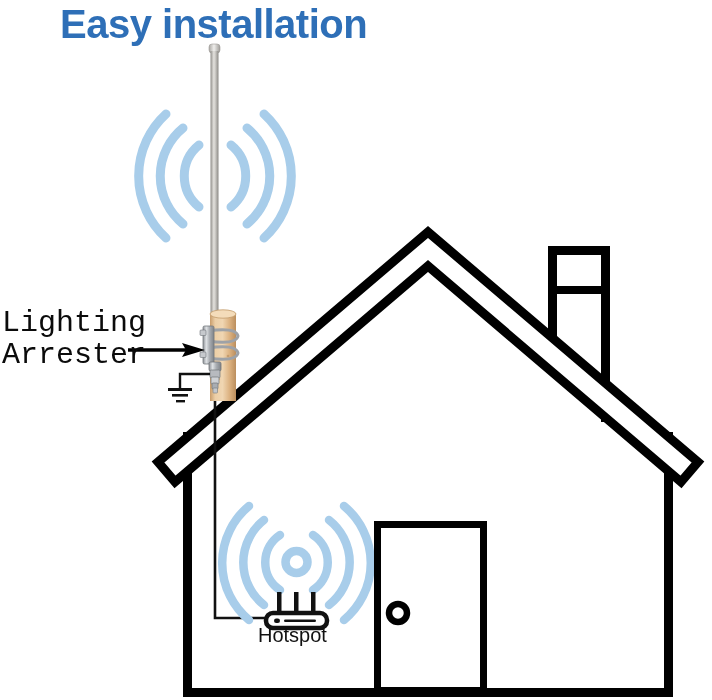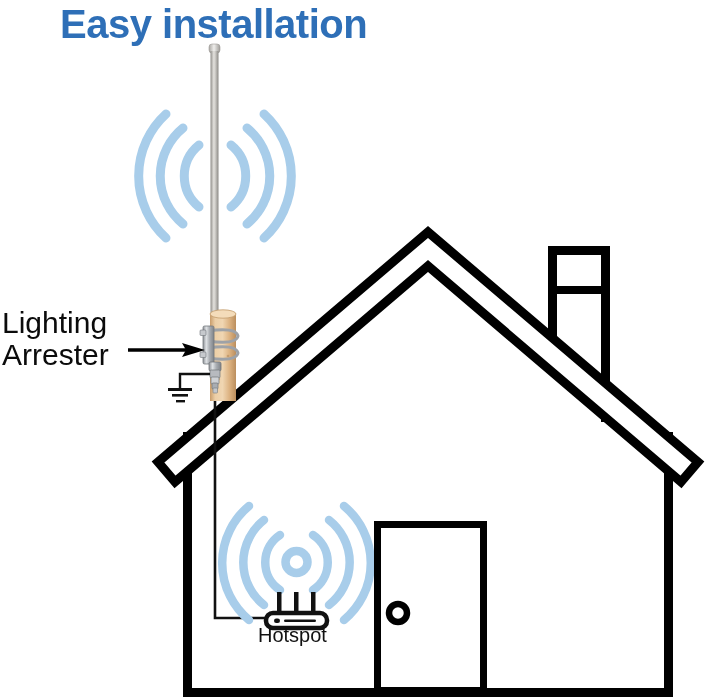--- a/index.html
+++ b/index.html
@@ -33,21 +33,21 @@
     font-size: 40px;
     font-weight: bold;
     color: #2E6FB7;
     letter-spacing: -0.5px;
     white-space: nowrap;
   }
   .label-arrester {
     position: absolute;
     left: 2px;
     top: 307px;
-    font-family: Liberation Sans, sans-serif;
+    font-family: Liberation Mono, monospace;
     font-size: 30px;
     font-weight: normal;
     color: #0b0b0b;
     line-height: 32px;
     white-space: pre-line;
   }
   .label-hotspot {
     position: absolute;
     left: 258px;
     top: 624px;

